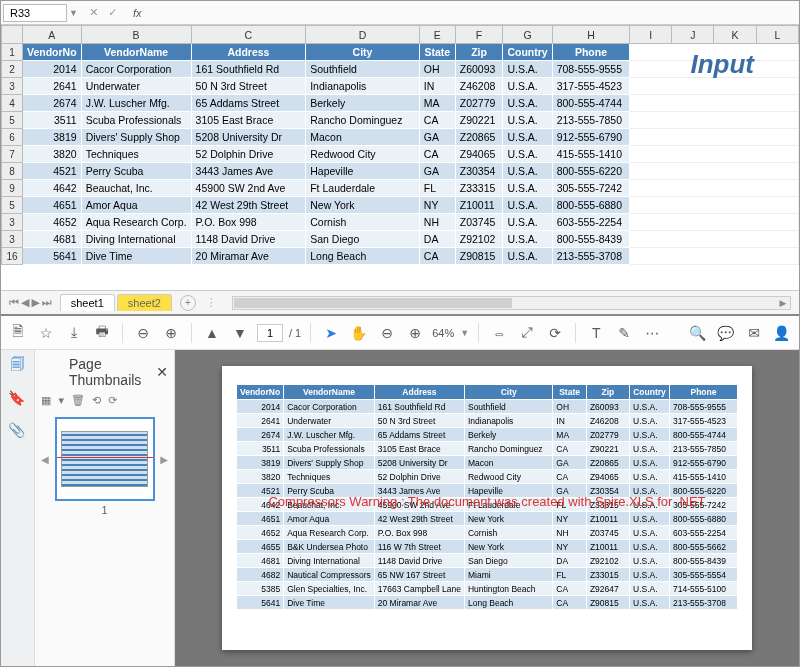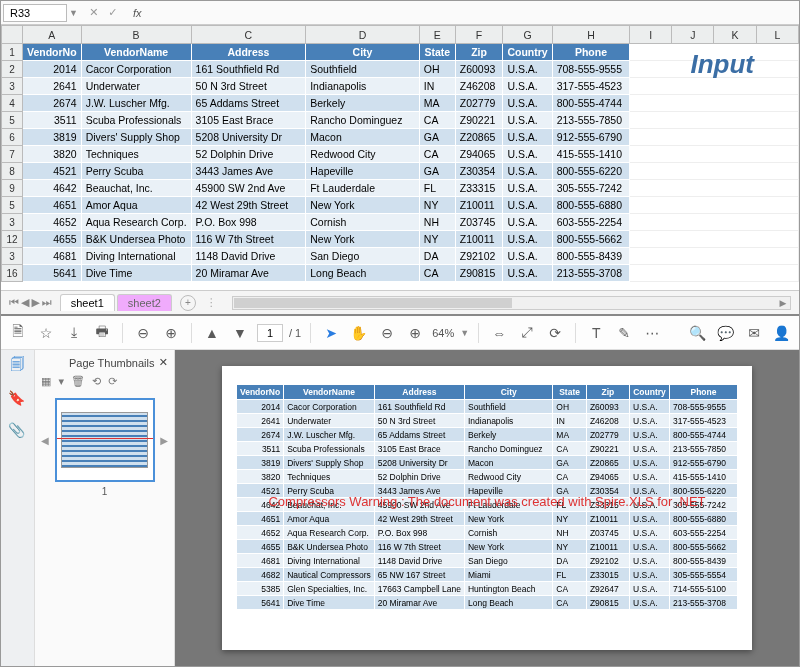--- a/index.html
+++ b/index.html
@@ -29,42 +29,42 @@
 .data-row.odd td { background: #eaf1f7; }
 .data-row td { color: #000; }
 .t-right { text-align: right; }
 
 .input-label { position: absolute; right: 45px; top: 24px; font-size: 26px; font-weight: bold; color: #3b6ea5; font-style: italic; }
 
 .sheet-tabs { height: 24px; display: flex; align-items: center; border-top: 1px solid #ccc; background: #f5f5f5; padding: 0 8px; position: relative; font-size: 11px; }
 .tab-arrows { display: flex; gap: 2px; margin-right: 8px; }
 .tab-arrow { color: #888; cursor: pointer; }
 .stab { padding: 2px 10px; border: 1px solid #ccc; border-bottom: none; background: #fff; border-radius: 3px 3px 0 0; margin-right: 2px; }
-.stab.inactive { background: #f0abfc; color: #666; }
+.stab.inactive { background: #fde047; color: #666; }
 .stab-add { width: 16px; height: 16px; border: 1px solid #bbb; border-radius: 8px; display: flex; align-items: center; justify-content: center; margin-left: 6px; color: #888; font-size: 10px; }
 .hscroll-track { flex: 1; margin-left: 20px; height: 14px; border: 1px solid #ccc; position: relative; background: #f0f0f0; display: flex; align-items: center; }
 .hscroll-thumb { position: absolute; left: 1px; width: 50%; height: 10px; background: #d0d0d0; }
 .sc-arrow { width: 14px; text-align: center; color: #888; font-size: 9px; }
 
 
 .pdf-section { flex: 1; display: flex; flex-direction: column; background: #f5f5f5; }
 .pdf-toolbar { height: 34px; background: #fdfdfd; border-bottom: 1px solid #ddd; display: flex; align-items: center; padding: 0 6px; gap: 6px; }
 .tb-icon { width: 22px; height: 22px; display: flex; align-items: center; justify-content: center; color: #5a5a5a; font-size: 14px; cursor: pointer; }
 .tb-sep { width: 1px; height: 20px; background: #ddd; margin: 0 3px; }
 .page-input { width: 26px; border: 1px solid #ccc; text-align: center; font-size: 11px; padding: 2px; }
 .page-of { font-size: 11px; color: #555; }
 .zoom-val { font-size: 11px; color: #555; }
 
 .pdf-body { flex: 1; display: flex; overflow: hidden; }
 .pdf-leftbar { width: 34px; background: #eef0f2; border-right: 1px solid #ddd; display: flex; flex-direction: column; align-items: center; padding-top: 6px; gap: 12px; }
 .lb-icon { width: 20px; height: 20px; display: flex; align-items: center; justify-content: center; color: #555; font-size: 14px; }
 .lb-icon.active { color: #0066cc; }
 
 .thumb-panel { width: 140px; background: #fafafa; border-right: 1px solid #ddd; padding: 6px; display: flex; flex-direction: column; }
-.thumb-header { display: flex; align-items: center; justify-content: space-between; font-size: 11px; color: #444; margin-bottom: 6px; padding-left: 28px; }
+.thumb-header { display: flex; align-items: center; justify-content: space-between; font-size: 14px; color: #444; margin-bottom: 6px; padding-left: 28px; }
 .thumb-tools { display: flex; gap: 7px; margin-bottom: 8px; color: #777; font-size: 11px; }
 .thumb-tools span { cursor: pointer; }
 .output-label { font-size: 18px; font-weight: bold; color: #3b6ea5; text-align: center; margin: 6px 0 2px; font-style: italic; }
 .thumb-img { width: 100px; height: 84px; margin: 2px auto; background: #fff; border: 2px solid #4a90d9; display: flex; align-items: center; justify-content: center; font-size: 5px; position: relative; overflow: hidden; }
 .thumb-inner { width: 90%; height: 70%; background: repeating-linear-gradient(0deg, #4880b8 0 2px, #d0e0ee 2px 5px); border: 1px solid #999; }
 .thumb-redline { position: absolute; top: 48%; left: -5px; right: -5px; height: 1px; background: #d33; }
 .thumb-num { text-align: center; font-size: 10px; color: #555; margin-top: 2px; }
 .thumb-nav { color:#999; font-size:10px; text-align:center; }
 
 .pdf-canvas { flex: 1; background: #777; display: flex; justify-content: center; padding: 16px; overflow: auto; position: relative; }
@@ -248,32 +248,20 @@
           <tr class="data-row odd">
             <th class="rowh">3</th>
             <td class="t-right">4652</td>
             <td>Aqua Research Corp.</td>
             <td>P.O. Box 998</td>
             <td>Cornish</td>
             <td>NH</td>
             <td>Z03745</td>
             <td>U.S.A.</td>
             <td>603-555-2254</td>
-            <td style="background:#fff;border:1px solid #eee" colspan="4"></td>
-          </tr>
-          <tr class="data-row even">
-            <th class="rowh">12</th>
-            <td class="t-right">4655</td>
-            <td>B&amp;K Undersea Photo</td>
-            <td>116 W 7th Street</td>
-            <td>New York</td>
-            <td>NY</td>
-            <td>Z10011</td>
-            <td>U.S.A.</td>
-            <td>800-555-5662</td>
             <td style="background:#fff;border:1px solid #eee" colspan="4"></td>
           </tr>
           <tr class="data-row odd">
             <th class="rowh">3</th>
             <td class="t-right">4681</td>
             <td>Diving International</td>
             <td>1148 David Drive</td>
             <td>San Diego</td>
             <td>DA</td>
             <td>Z92102</td>

